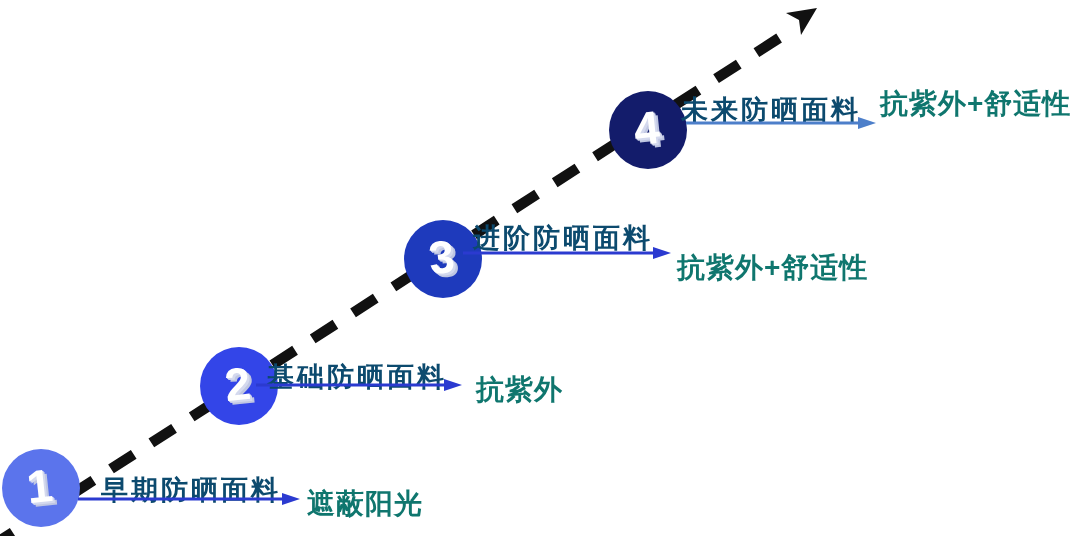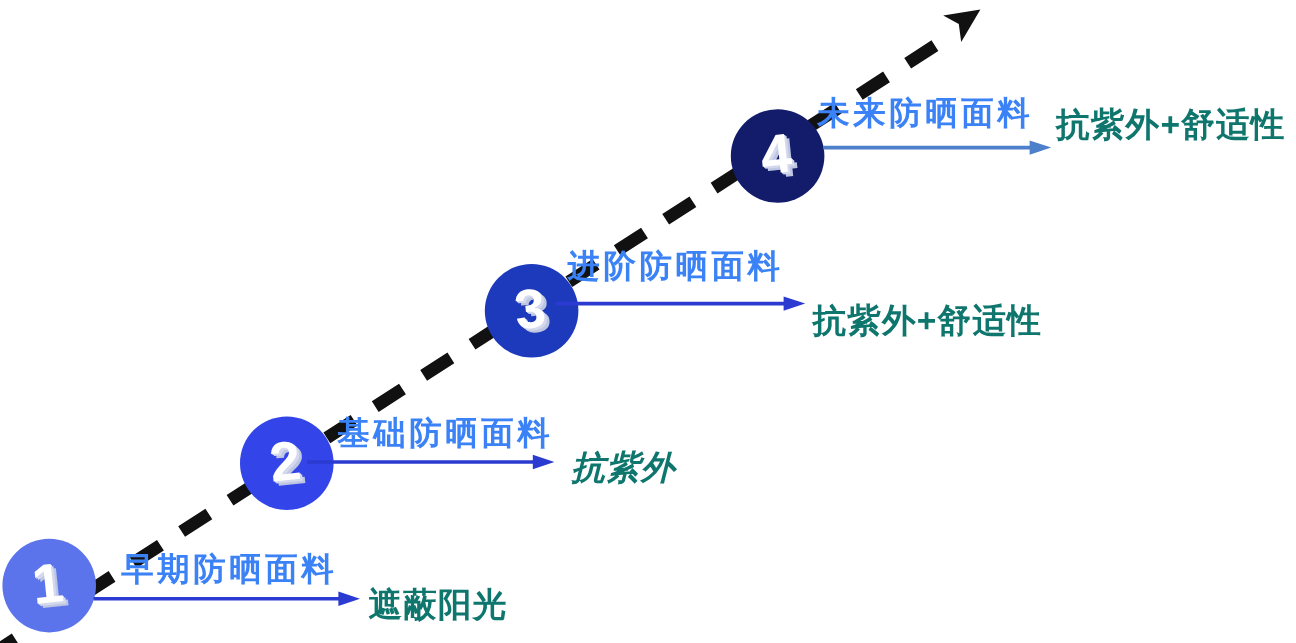--- a/index.html
+++ b/index.html
@@ -16,38 +16,38 @@
   .num{
     font-weight:bold;font-size:46px;line-height:1;color:#ffffff;
     transform:rotate(-6deg) translate(-1px,-2px);
     text-shadow:2px 2px 0 #d4d9ee,4px 4px 0 #bfc6e2,1px 1px 0 #e8ebf6;
   }
   .s1 .badge{background:#5b74ec;}
   .s2 .badge{background:#3345e8;}
   .s3 .badge{background:#1e3abc;}
   .s4 .badge{background:#131c6b;}
   .label{
-    position:absolute;font-size:27px;font-weight:bold;color:#3b82f6;
-    letter-spacing:3px;white-space:nowrap;line-height:27px;z-index:4;
+    position:absolute;font-size:27px;font-weight:bold;color:#0c4a6e;
+    letter-spacing:3px;white-space:nowrap;line-height:27px;z-index:4;margin-top:16px;
   }
   .conn{position:absolute;z-index:4;overflow:visible;}
   .result{
     position:absolute;font-size:28px;font-weight:bold;color:#0f766e;
     letter-spacing:1px;white-space:nowrap;line-height:43px;z-index:4;
   }
   
   .s1 .badge{left:2px;top:449px;}
   .s1 .label{left:101px;top:461px;}
   .s1 .conn{left:78px;top:491px;}
   .s1 .result{left:307px;top:482px;}
   
   .s2 .badge{left:200px;top:347px;}
-  .s2 .label{left:281px;top:348px;}
+  .s2 .label{left:267px;top:348px;}
   .s2 .conn{left:256px;top:377px;}
-  .s2 .result{left:476px;top:368px;font-style:italic;}
+  .s2 .result{left:476px;top:368px;}
   
   .s3 .badge{left:404px;top:220px;}
   .s3 .label{left:473px;top:209px;}
   .s3 .conn{left:463px;top:245px;}
   .s3 .result{left:677px;top:246px;}
   
   .s4 .badge{left:609px;top:91px;}
   .s4 .label{left:681px;top:81px;}
   .s4 .conn{left:686px;top:115px;}
   .s4 .result{left:880px;top:82px;}

